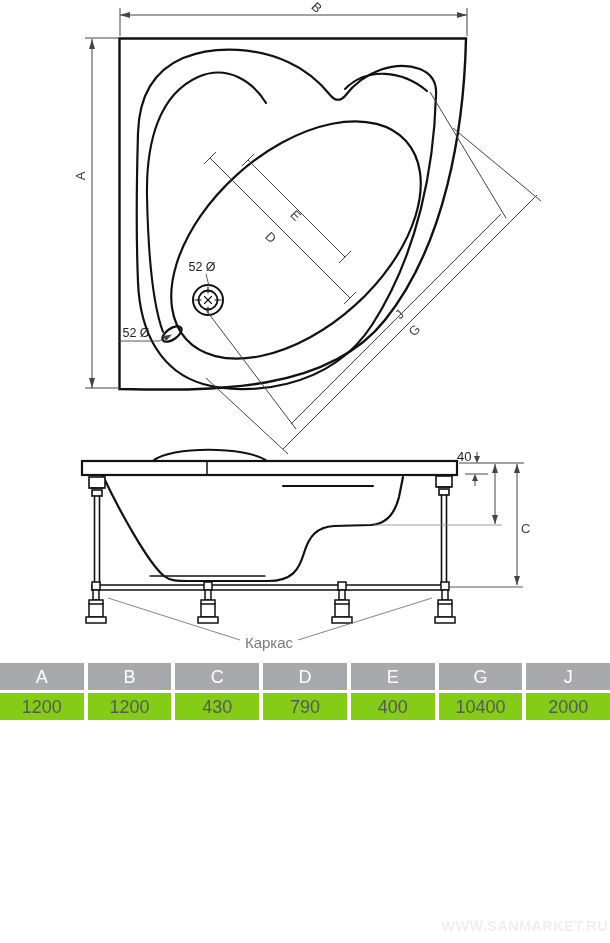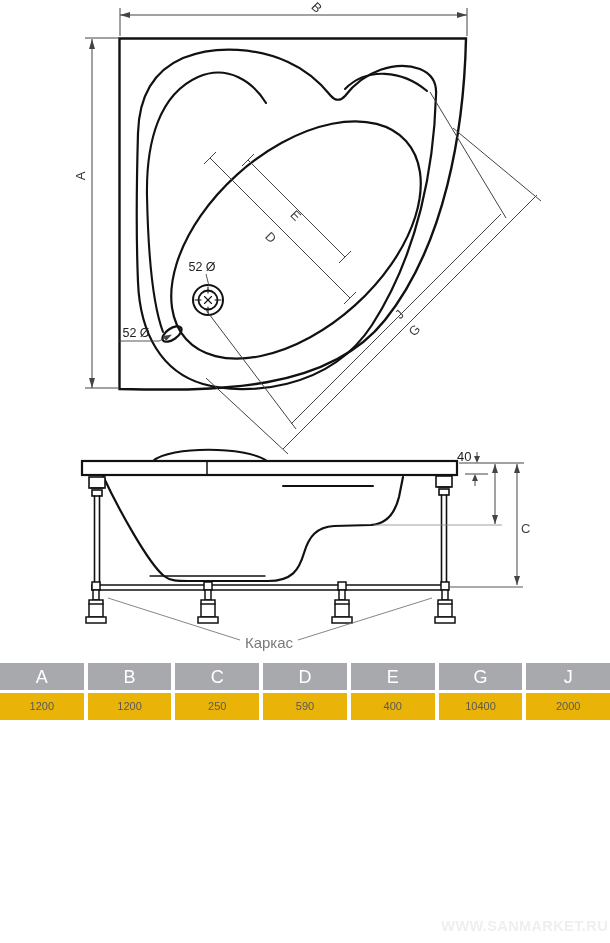--- a/index.html
+++ b/index.html
@@ -10,21 +10,21 @@
   svg{position:absolute;left:0;top:0;}
   svg text{font-family:"Liberation Sans", sans-serif;}
   .dim-table{position:absolute;left:0;top:663px;width:610px;}
   .trow{display:flex;gap:4px;}
   .trow + .trow{margin-top:3px;}
   .tcell{
     flex:1;height:27px;display:flex;align-items:center;justify-content:center;
     font-size:18px;line-height:1;
   }
   .thead .tcell{background:#a7a9ac;color:#ffffff;}
-  .tvals .tcell{background:#eab308;color:#58595b;font-size:11px;}
+  .tvals .tcell{background:#84cc16;color:#58595b;font-size:18px;}
   .watermark{
     position:absolute;top:918px;right:2px;
     font-size:14.5px;font-weight:bold;letter-spacing:.4px;color:#edeff0;
   }
 </style>
 </head>
 <body>
 
 <div class="page">
 
@@ -229,22 +229,22 @@
       <div class="tcell">B</div>
       <div class="tcell">C</div>
       <div class="tcell">D</div>
       <div class="tcell">E</div>
       <div class="tcell">G</div>
       <div class="tcell">J</div>
     </div>
     <div class="trow tvals">
       <div class="tcell">1200</div>
       <div class="tcell">1200</div>
-      <div class="tcell">250</div>
-      <div class="tcell">590</div>
+      <div class="tcell">430</div>
+      <div class="tcell">790</div>
       <div class="tcell">400</div>
       <div class="tcell">10400</div>
       <div class="tcell">2000</div>
     </div>
   </div>
 
   <div class="watermark">WWW.SANMARKET.RU</div>
 
 </div>
 

